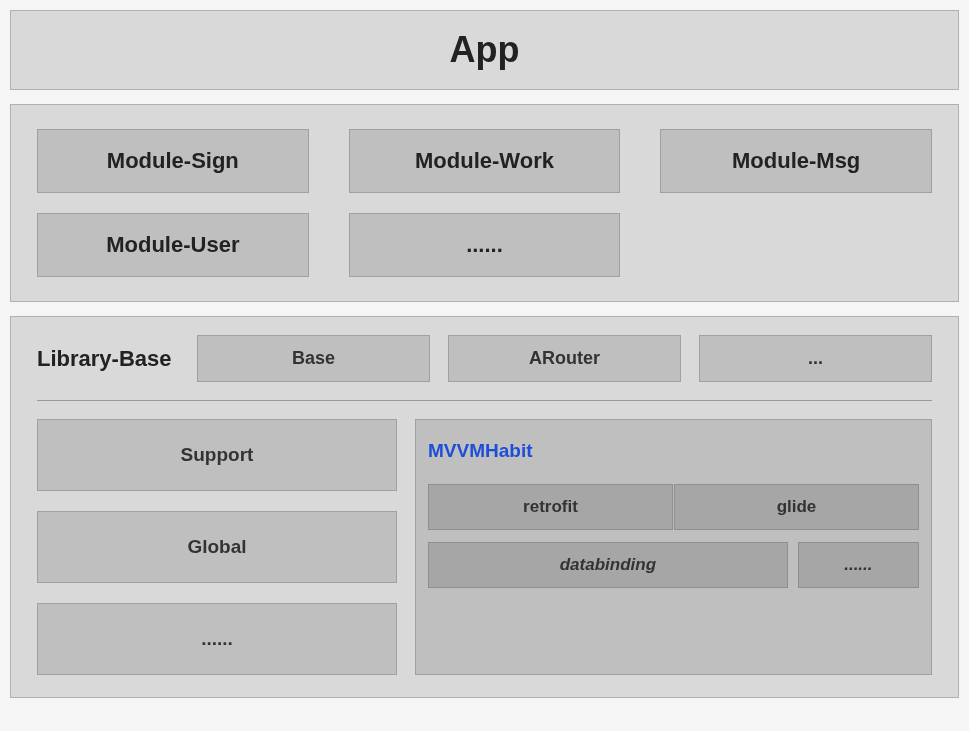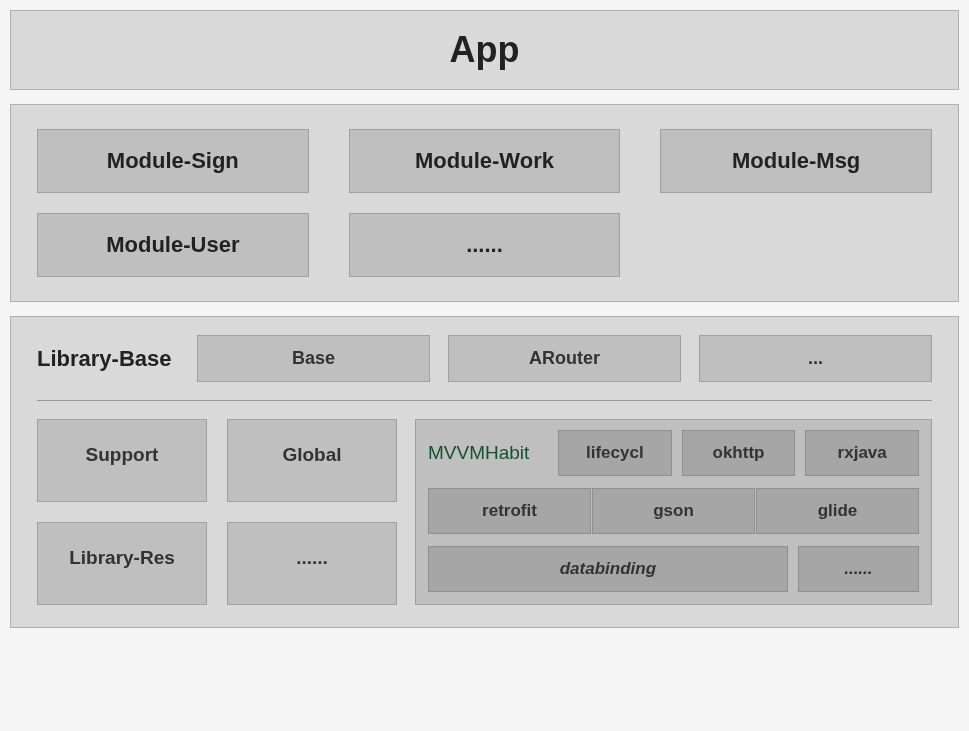--- a/index.html
+++ b/index.html
@@ -78,21 +78,21 @@
     border-top: 1px solid #999;
     margin: 18px 0;
   }
   .bottom-row {
     display: flex;
     gap: 18px;
   }
   .left-block {
     flex: 0 0 360px;
     display: grid;
-    grid-template-columns: 1fr 1fr;
+    grid-template-columns: 1fr;
     gap: 20px 20px;
   }
   .left-box {
     background: #bfbfbf;
     border: 1px solid #a0a0a0;
     text-align: center;
     padding: 24px 0;
     font-size: 19px;
     font-weight: bold;
     color: #333;
@@ -104,22 +104,22 @@
     padding: 10px 12px 12px 12px;
   }
   .mvvm-row1 {
     display: flex;
     align-items: center;
     gap: 10px;
     margin-bottom: 12px;
   }
   .mvvm-title {
     font-size: 19px;
-    font-weight: normal;
-    color: #14532d;
+    font-weight: bold;
+    color: #1d4ed8;
     flex: 0 0 120px;
     padding: 10px 0;
   }
   .mvvm-row1-items {
     display: flex;
     gap: 10px;
     flex: 1;
   }
   .mvvm-item {
     background: #a6a6a6;
@@ -175,36 +175,29 @@
       <div class="libbase-item">...</div>
     </div>
   </div>
 
   <hr class="divider">
 
   <div class="bottom-row">
     <div class="left-block">
       <div class="left-box">Support</div>
       <div class="left-box">Global</div>
-      <div class="left-box">Library-Res</div>
       <div class="left-box">......</div>
     </div>
 
     <div class="mvvm-block">
       <div class="mvvm-row1">
         <div class="mvvm-title">MVVMHabit</div>
-        <div class="mvvm-row1-items">
-          <div class="mvvm-item">lifecycl</div>
-          <div class="mvvm-item">okhttp</div>
-          <div class="mvvm-item">rxjava</div>
-        </div>
       </div>
       <div class="mvvm-row2">
         <div class="mvvm-item">retrofit</div>
-        <div class="mvvm-item">gson</div>
         <div class="mvvm-item">glide</div>
       </div>
       <div class="mvvm-row3">
         <div class="mvvm-item mvvm-wide">databinding</div>
         <div class="mvvm-item mvvm-narrow">......</div>
       </div>
     </div>
   </div>
 
 </div>

